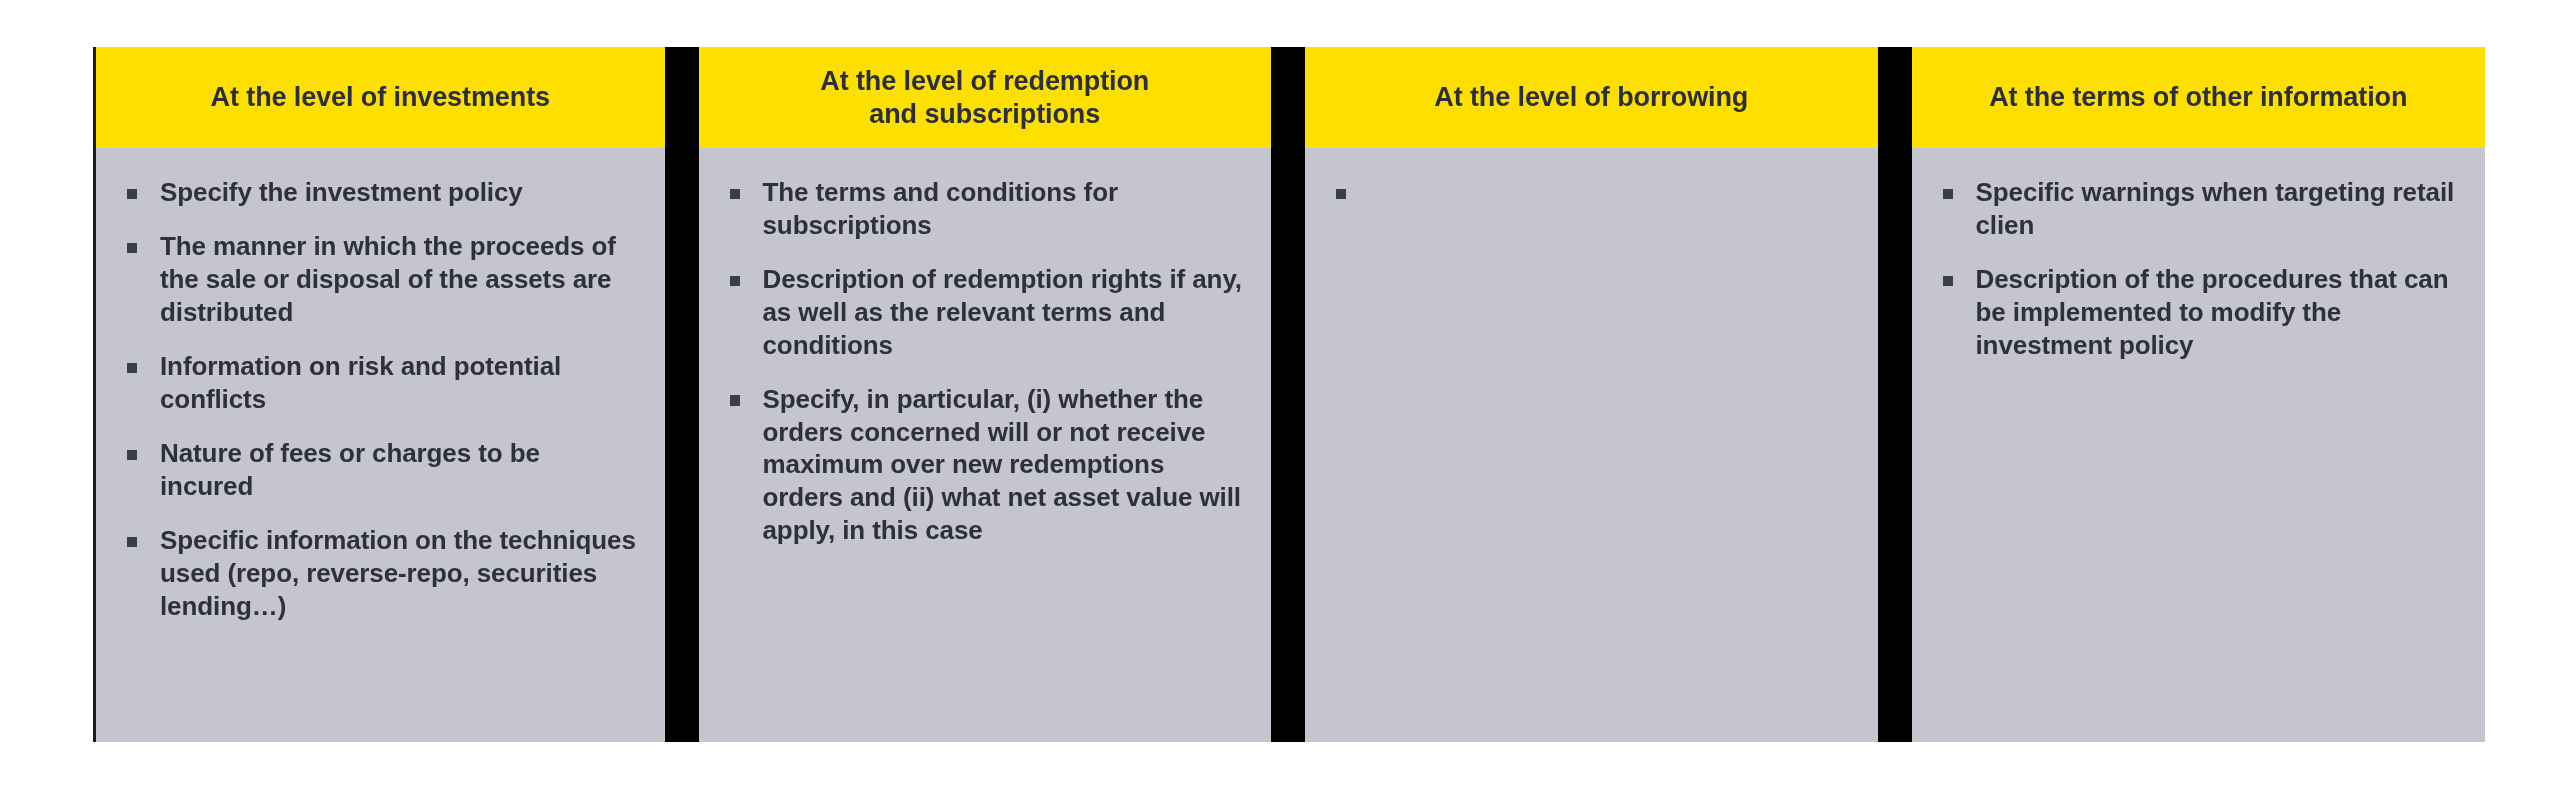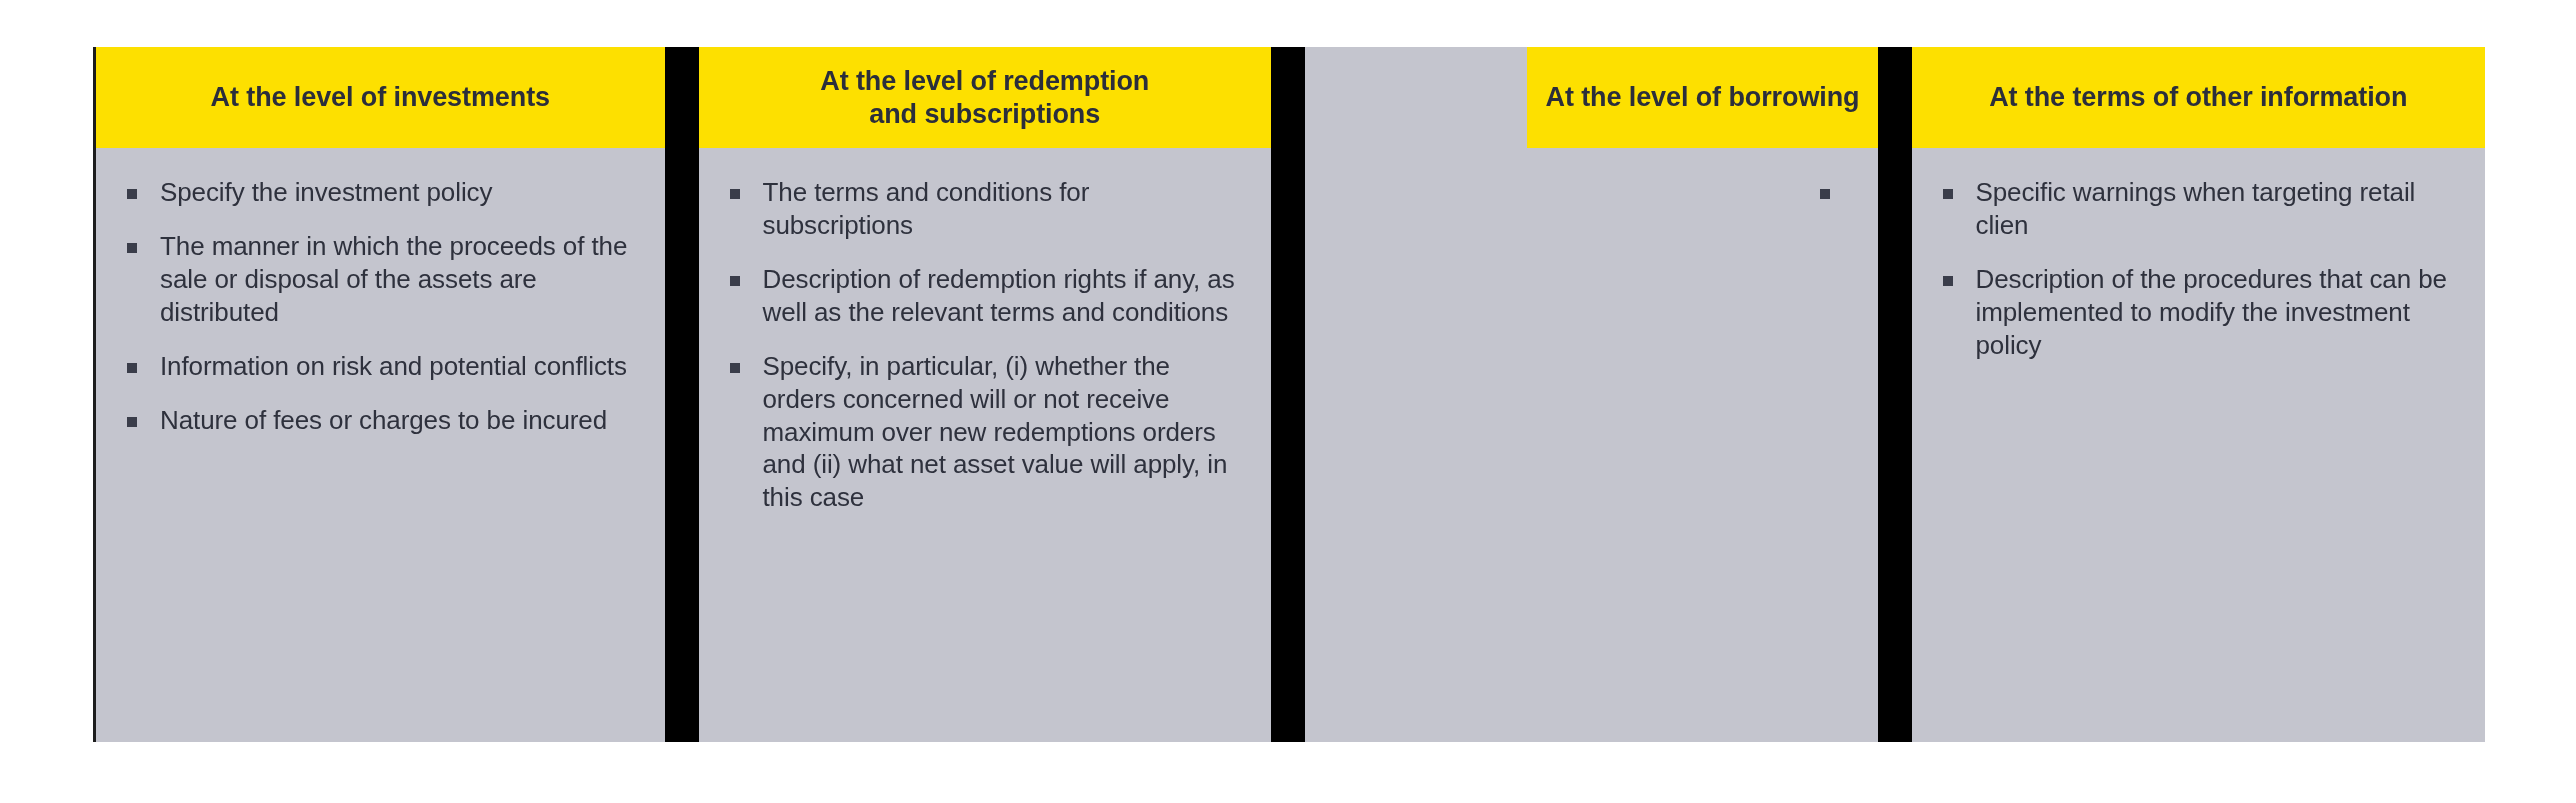--- a/index.html
+++ b/index.html
@@ -29,21 +29,21 @@
   
   .col {
     display: flex;
     flex-direction: column;
     align-items: stretch;
     background: #C4C5CE;
     box-sizing: border-box;
   }
   .col.c1 { width: 572px; border-left: 3px solid #1D1D1D; }
   .col.c2 { width: 573px; }
-  .col.c3 { width: 573px; align-items: flex-end; }
+  .col.c3 { width: 573px; }
   .col.c4 { width: 574px; }
 
   
   .sep {
     width: 34px;
     background: #000000;
     flex: 0 0 34px;
   }
 
   
@@ -65,20 +65,21 @@
     text-align: center;
     letter-spacing: -0.1px;
     white-space: pre-line;
   }
 
   
   .col-body {
     flex: 1 1 auto;
     padding: 28px 25px 15px 28px;
     box-sizing: border-box;
+    font-weight: bold;
   }
 
   .bullet-list {
     list-style: none;
     margin: 0;
     padding: 0;
   }
   .bullet-item {
     position: relative;
     padding-left: 36px;
@@ -119,20 +120,24 @@
           <span>The manner in which the proceeds of the sale or disposal of the assets are distributed</span>
         </li>
         <li class="bullet-item">
           <span class="bullet-marker"></span>
           <span>Information on risk and potential conflicts</span>
         </li>
         <li class="bullet-item">
           <span class="bullet-marker"></span>
           <span>Nature of fees or charges to be incured</span>
         </li>
+        <li class="bullet-item">
+          <span class="bullet-marker"></span>
+          <span>Specific information on the techniques used (repo, reverse-repo, securities lending…)</span>
+        </li>
       </ul>
     </div>
   </div>
 
   <div class="sep"></div>
 
   <div class="col c2">
     <div class="col-header">
       <div class="col-header-text">At the level of redemption
 and subscriptions</div>

